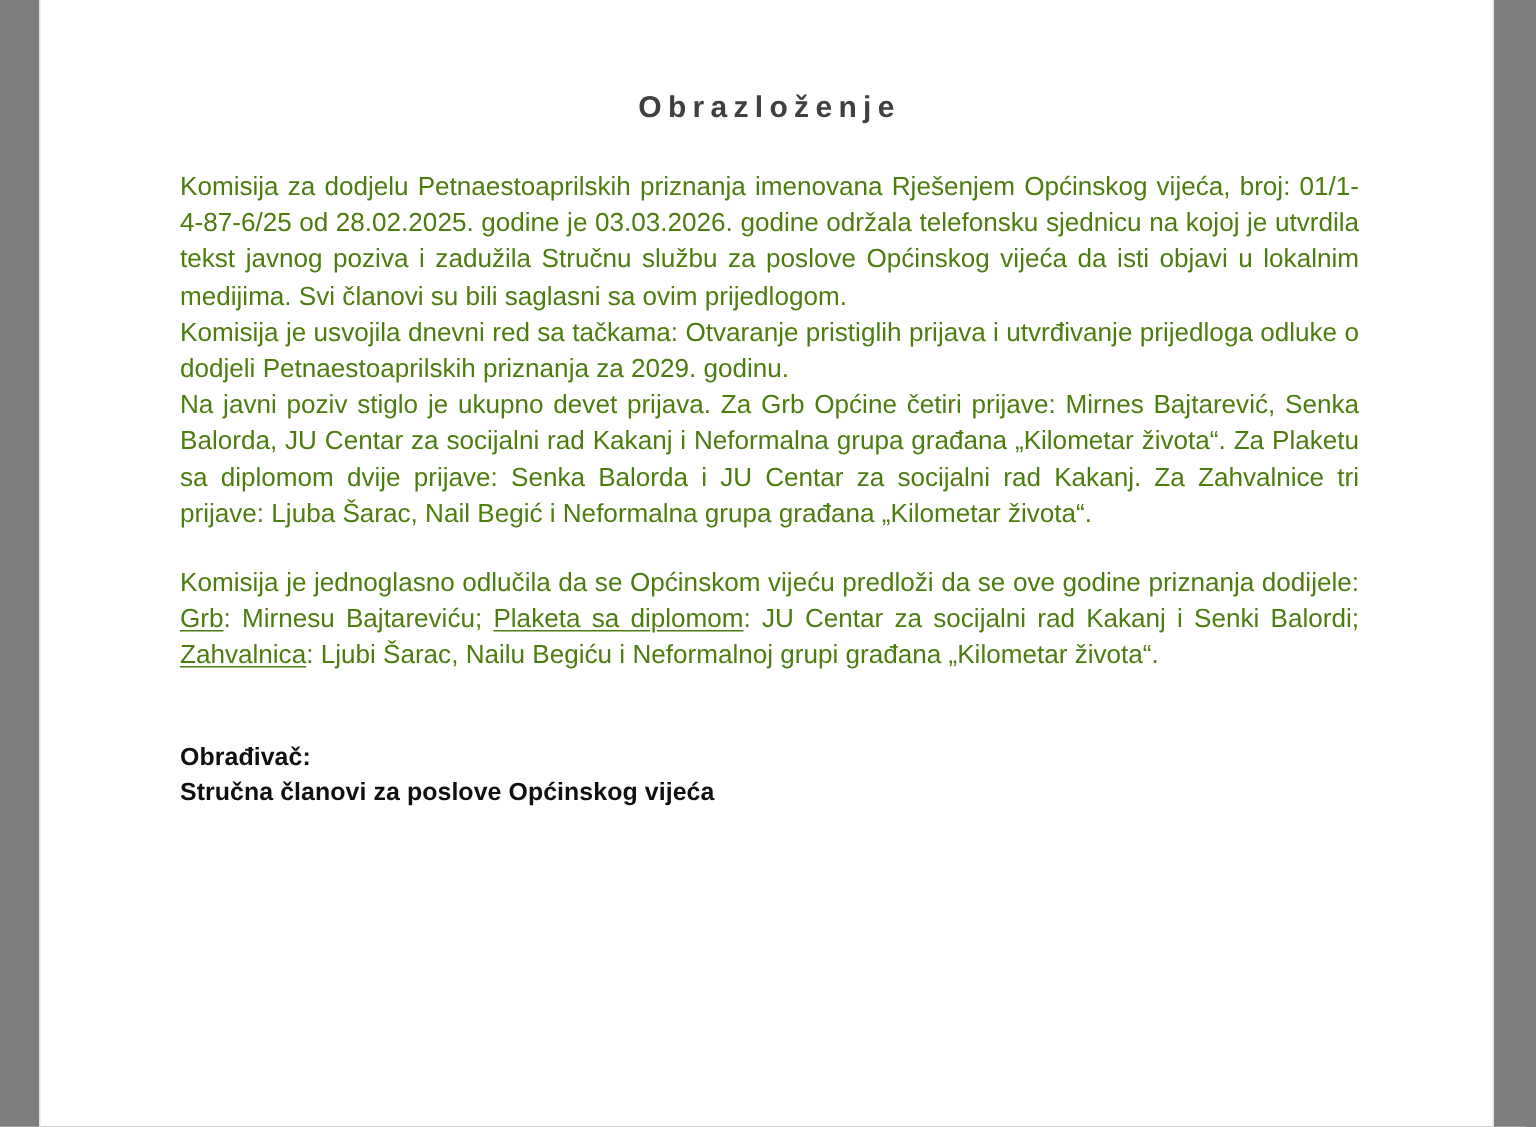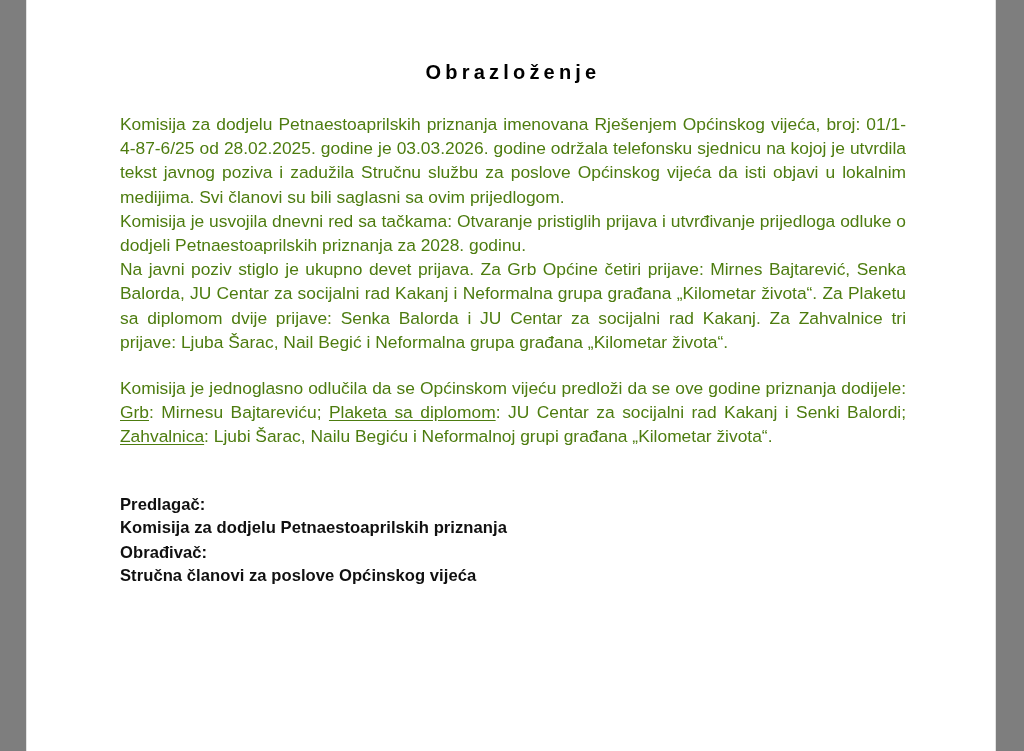--- a/index.html
+++ b/index.html
@@ -37,21 +37,21 @@
     position: absolute;
     left: 93px;
     top: 0;
     width: 786px;
   }
   .doc-title {
     text-align: center;
     font-size: 20px;
     font-weight: bold;
     letter-spacing: 4.2px;
-    color: #000000;
+    color: #404040;
     margin-top: 60px;
     margin-bottom: 0;
     line-height: 24px;
   }
   .body-par {
     font-size: 17.4px;
     line-height: 24.2px;
     color: #4d7c0f;
     text-align: justify;
     text-justify: inter-word;
@@ -103,32 +103,28 @@
   <div class="document-page">
     <div class="doc-inner">
 
       <h1 class="doc-title">Obrazloženje</h1>
 
       <p class="body-par par-gap-lg last-line-left">Komisija za dodjelu Petnaestoaprilskih priznanja imenovana Rješenjem Općinskog vijeća, broj: 01/1-4-87-6/25 od 28.02.2025. godine je 03.03.2026. godine održala telefonsku sjednicu na kojoj je utvrdila tekst javnog poziva i zadužila Stručnu službu za poslove Općinskog vijeća da isti objavi u lokalnim medijima. Svi članovi su bili saglasni sa ovim prijedlogom.</p>
 
 
 
 
-      <p class="body-par last-line-left">Komisija je usvojila dnevni red sa tačkama: Otvaranje pristiglih prijava i utvrđivanje prijedloga odluke o dodjeli Petnaestoaprilskih priznanja za 2028. godinu.</p>
+      <p class="body-par last-line-left">Komisija je usvojila dnevni red sa tačkama: Otvaranje pristiglih prijava i utvrđivanje prijedloga odluke o dodjeli Petnaestoaprilskih priznanja za 2029. godinu.</p>
 
       <p class="body-par last-line-left">Na javni poziv stiglo je ukupno devet prijava. Za Grb Općine četiri prijave: Mirnes Bajtarević, Senka Balorda, JU Centar za socijalni rad Kakanj i Neformalna grupa građana „Kilometar života“. Za Plaketu sa diplomom dvije prijave: Senka Balorda i JU Centar za socijalni rad Kakanj. Za Zahvalnice tri prijave:  Ljuba Šarac, Nail Begić i Neformalna grupa građana „Kilometar života“.</p>
 
       <p class="body-par par-gap-md last-line-left"><span>Komisija je jednoglasno odlučila da se Općinskom vijeću predloži da se ove godine priznanja dodijele: </span><span class="u-term">Grb</span><span>: Mirnesu Bajtareviću; </span><span class="u-term">Plaketa sa diplomom</span><span>: JU Centar za socijalni rad Kakanj  i Senki Balordi; </span><span class="u-term">Zahvalnica</span><span>: Ljubi Šarac, Nailu Begiću i Neformalnoj grupi građana „Kilometar života“.</span></p>
 
       <div class="sign-block">
 
-        <div class="sign-group">
-          <p class="sign-line">Predlagač:</p>
-          <p class="sign-line">Komisija za dodjelu Petnaestoaprilskih priznanja</p>
-        </div>
 
         <div class="sign-group">
           <p class="sign-line">Obrađivač:</p>
           <p class="sign-line">Stručna članovi za poslove Općinskog vijeća</p>
         </div>
 
       </div>
 
     </div>
   </div>

